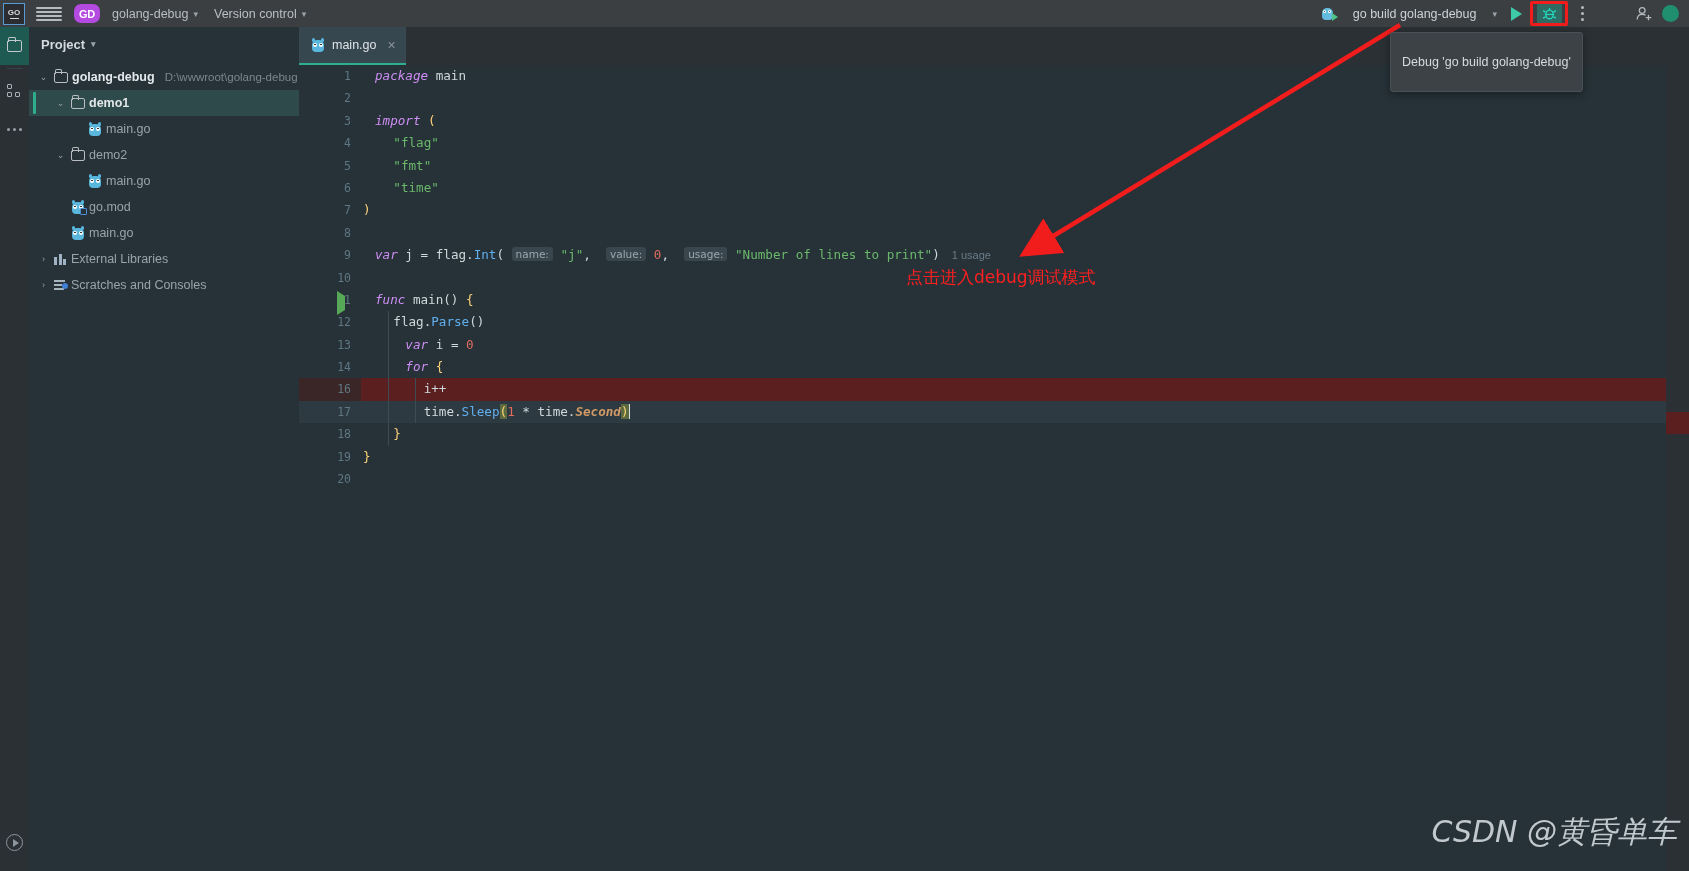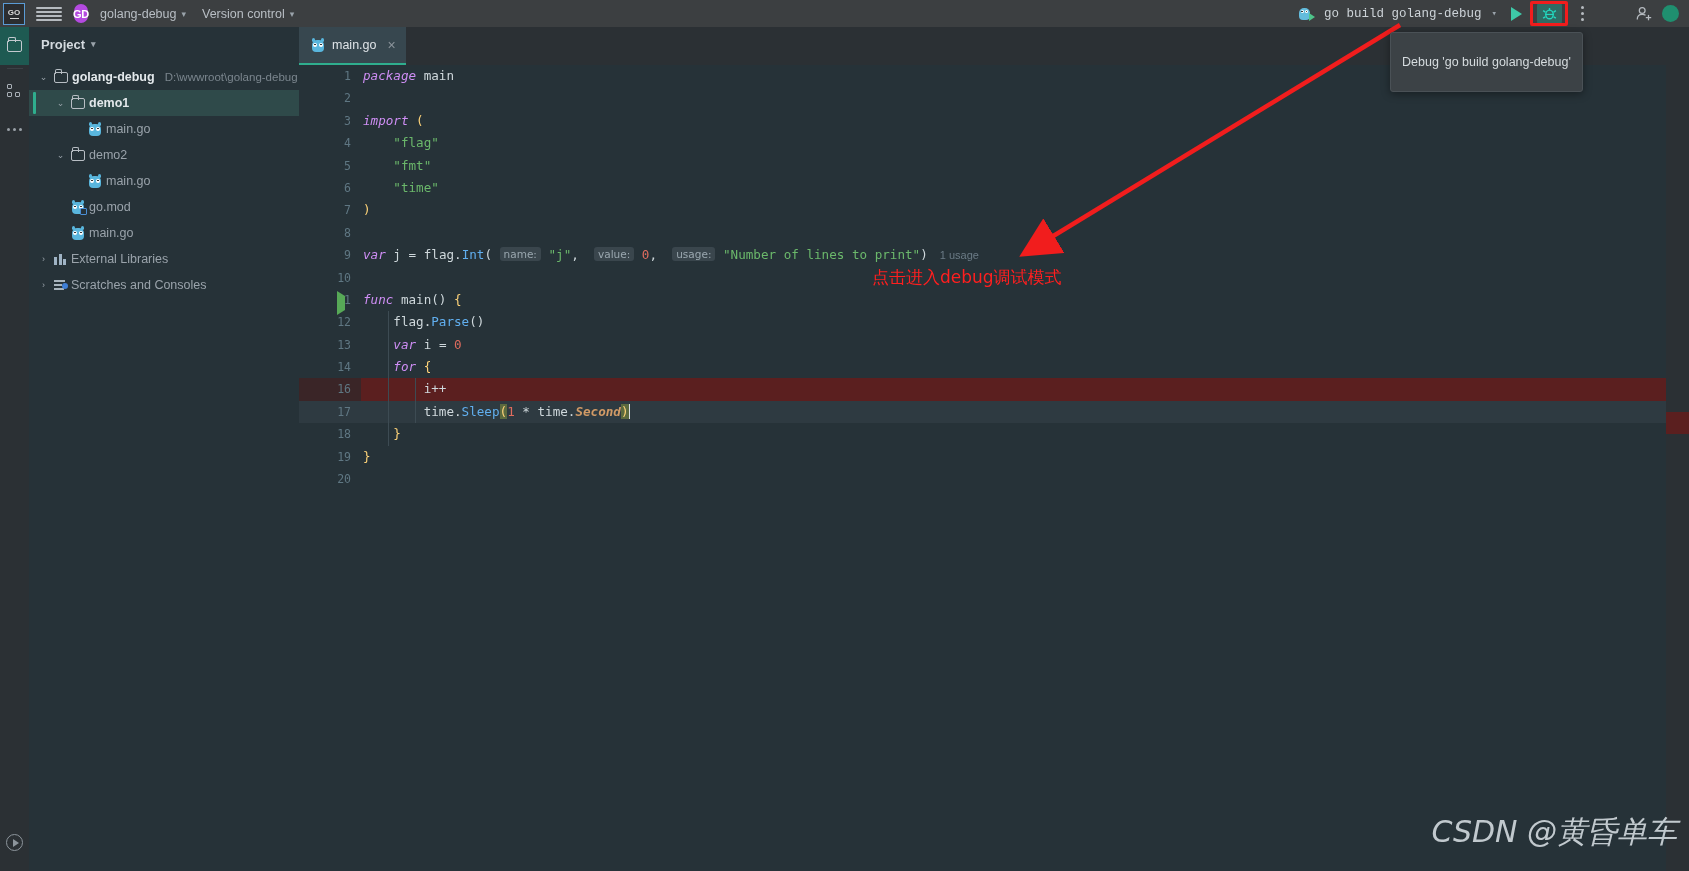--- a/index.html
+++ b/index.html
@@ -20,36 +20,36 @@
     width:22px; height:22px; margin-left:3px;
     border:1px solid #5a9bd5; background:#2b2d30;
     display:flex; align-items:center; justify-content:center;
     font-size:8px; color:#d6d6d6; font-weight:bold; line-height:1;
     flex-direction:column;
   }
   .go-logo span.dash { display:block; width:9px; height:1px; background:#d6d6d6; margin-top:1px; }
   .hamburger { width:26px; margin-left:11px; display:flex; flex-direction:column; gap:2px; cursor:pointer; }
   .hamburger i { display:block; height:2px; background:#b6bbc0; border-radius:1px; }
   .proj-badge {
-    margin-left:12px; width:14px; height:19px; border-radius:7px;
+    margin-left:12px; width:26px; height:19px; border-radius:7px;
     background:#b44ae0; color:#fff; font-size:11px; font-weight:bold;
     display:flex; align-items:center; justify-content:center; letter-spacing:-0.3px;
   }
   .tb-item {
     margin-left:8px; color:#b9bfc5; font-size:12.5px;
     display:flex; align-items:center; gap:5px; padding:2px 4px; border-radius:3px; cursor:pointer;
   }
   .chev { font-size:9px; color:#9aa3ab; }
   .topbar-right {
     position:absolute; right:0; top:0; height:27px;
     display:flex; align-items:center; gap:0px;
   }
   .run-cfg {
-    display:flex; align-items:center; gap:10px; color:#cdd3d8; font-size:12.5px;
-    padding:2px 6px; border-radius:3px; cursor:pointer;font-family:Liberation Mono, monospace;
+    display:flex; align-items:center; gap:16px; color:#cdd3d8; font-size:12.5px;
+    padding:2px 6px; border-radius:3px; cursor:pointer;
   }
   .gopher-mini {
     position:relative; width:15px; height:14px; display:inline-block;
   }
   .gopher-mini .body {
     position:absolute; left:0; top:1px; width:11px; height:12px;
     background:#63bcdd; border-radius:5px 5px 4px 4px;
   }
   .gopher-mini .eye { position:absolute; width:3px; height:3px; background:#fff; border-radius:50%; top:3px; }
   .gopher-mini .eye.l { left:1.5px; } .gopher-mini .eye.r { left:6px; }
@@ -165,21 +165,21 @@
   }
   .gutter-mark { position:absolute; left:38px; top:3px; }
   .run-arrow { width:0;height:0; border-left:8px solid #57a957; border-top:5.5px solid transparent; border-bottom:5.5px solid transparent; }
   .bp { width:13px; height:13px; border-radius:50%; background:#e8615f; }
   .code-text { padding-left:2px; white-space:pre; line-height:22.4px; }
   .line-bp { background:#5b1f1f; }
   .line-bp .gutter { background:#3a2527; }
   .line-cursor-bg { background:#2e3a41; }
   .indent-guide { position:absolute; top:0; width:1px; height:22.4px; background:#3d4b53; }
 
-  .kw { color:#cf8ef5; font-style:italic; }
+  .kw { color:#cf8ef5; font-style:italic;margin-left:12px; }
   .pkg { color:#cfd8dc; }
   .str { color:#6bb86b; }
   .meth{ color:#61afef; }
   .num { color:#e06c5e; }
   .brk { color:#ffd479; }
   .punct { color:#cfd8dc; }
   .ital-const { color:#d19a66; font-style:italic;font-weight:bold; }
   .hint {
     background:#3a464d; color:#9aa7af; font-size:10.5px; border-radius:3px;
     padding:1px 4px; font-family:"DejaVu Sans", sans-serif; position:relative; top:-1px;
@@ -510,18 +510,18 @@
 
   <svg class="anno-svg">
     <defs>
       <marker id="ah" markerWidth="9" markerHeight="9" refX="1" refY="4.5" orient="auto">
         <polygon points="0,0 9,4.5 0,9" fill="#f11d1d"></polygon>
       </marker>
     </defs>
     <line x1="1400" y1="25" x2="1050" y2="238" stroke="#f11d1d" stroke-width="4.5" marker-end="url(#ah)"></line>
   </svg>
 
-  <div class="anno-text" style="left:872px; top:266px;">点击进入debug调试模式</div>
+  <div class="anno-text" style="left:906px; top:266px;">点击进入debug调试模式</div>
 
   <div class="tooltip" style="left:1390px; top:32px;">Debug 'go build golang-debug'</div>
 
   <div class="watermark">CSDN @黄昏单车</div>
 </div>
 
 </body></html>

